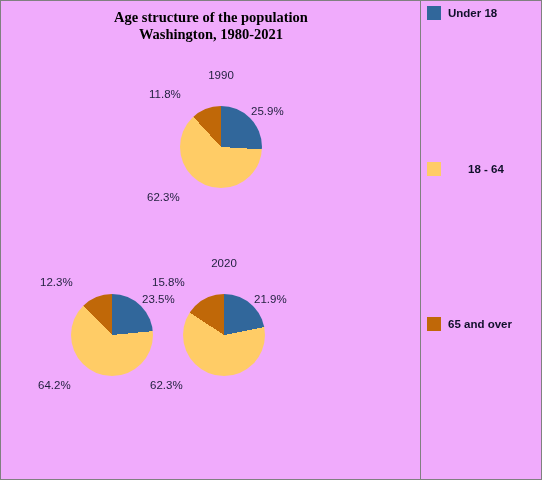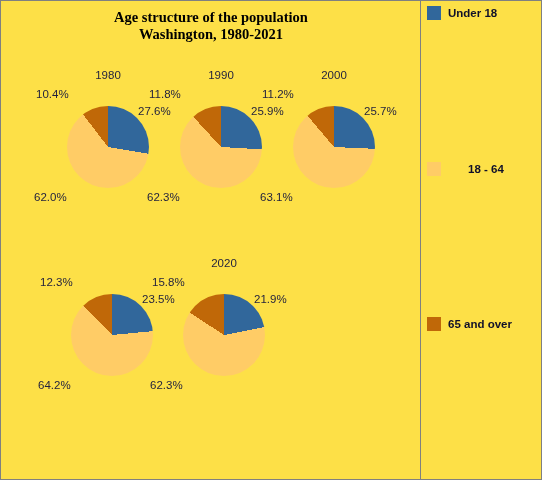--- a/index.html
+++ b/index.html
@@ -8,21 +8,21 @@
     background: #ffffff;
   }
   body {
     font-family: "Liberation Sans", sans-serif;
   }
   #figure {
     position: relative;
     width: 542px;
     height: 480px;
     box-sizing: border-box;
-    background: #fde047;
+    background: #f0abfc;
     border: 1px solid #808080;
     overflow: hidden;
   }
   
   #plot-panel {
     position: absolute;
     left: 0;
     top: 0;
     width: 420px;
     height: 478px;
@@ -105,43 +105,29 @@
 </head>
 <body>
 
 <div id="figure">
 
   <div id="plot-panel">
 
     <div id="chart-title">Age structure of the population
 Washington, 1980-2021</div>
 
-    <div class="pie-cell" style="left:37px; top:68px;">
-      <div class="pie-year">1980</div>
-      <div class="pie-disc" style="background: conic-gradient(rgb(49, 103, 155) 0deg, rgb(49, 103, 155) 99.36deg, rgb(255, 204, 102) 99.36deg, rgb(255, 204, 102) 322.56deg, rgb(192, 104, 8) 322.56deg, rgb(192, 104, 8) 360deg);"></div>
-      <div class="pie-label lbl-blue">27.6%</div>
-      <div class="pie-label lbl-dark">10.4%</div>
-      <div class="pie-label lbl-light">62.0%</div>
-    </div>
 
     <div class="pie-cell" style="left:150px; top:68px;">
       <div class="pie-year">1990</div>
       <div class="pie-disc" style="background: conic-gradient(rgb(49, 103, 155) 0deg, rgb(49, 103, 155) 93.24deg, rgb(255, 204, 102) 93.24deg, rgb(255, 204, 102) 317.52deg, rgb(192, 104, 8) 317.52deg, rgb(192, 104, 8) 360deg);"></div>
       <div class="pie-label lbl-blue">25.9%</div>
       <div class="pie-label lbl-dark">11.8%</div>
       <div class="pie-label lbl-light">62.3%</div>
     </div>
 
-    <div class="pie-cell" style="left:263px; top:68px;">
-      <div class="pie-year">2000</div>
-      <div class="pie-disc" style="background: conic-gradient(rgb(49, 103, 155) 0deg, rgb(49, 103, 155) 92.52deg, rgb(255, 204, 102) 92.52deg, rgb(255, 204, 102) 319.68deg, rgb(192, 104, 8) 319.68deg, rgb(192, 104, 8) 360deg);"></div>
-      <div class="pie-label lbl-blue">25.7%</div>
-      <div class="pie-label lbl-dark">11.2%</div>
-      <div class="pie-label lbl-light">63.1%</div>
-    </div>
 
     <div class="pie-cell" style="left:41px; top:256px;">
       <div class="pie-disc" style="background: conic-gradient(rgb(49, 103, 155) 0deg, rgb(49, 103, 155) 84.6deg, rgb(255, 204, 102) 84.6deg, rgb(255, 204, 102) 315.72deg, rgb(192, 104, 8) 315.72deg, rgb(192, 104, 8) 360deg);"></div>
       <div class="pie-label lbl-blue">23.5%</div>
       <div class="pie-label lbl-dark">12.3%</div>
       <div class="pie-label lbl-light">64.2%</div>
     </div>
 
     <div class="pie-cell" style="left:153px; top:256px;">
       <div class="pie-year">2020</div>

